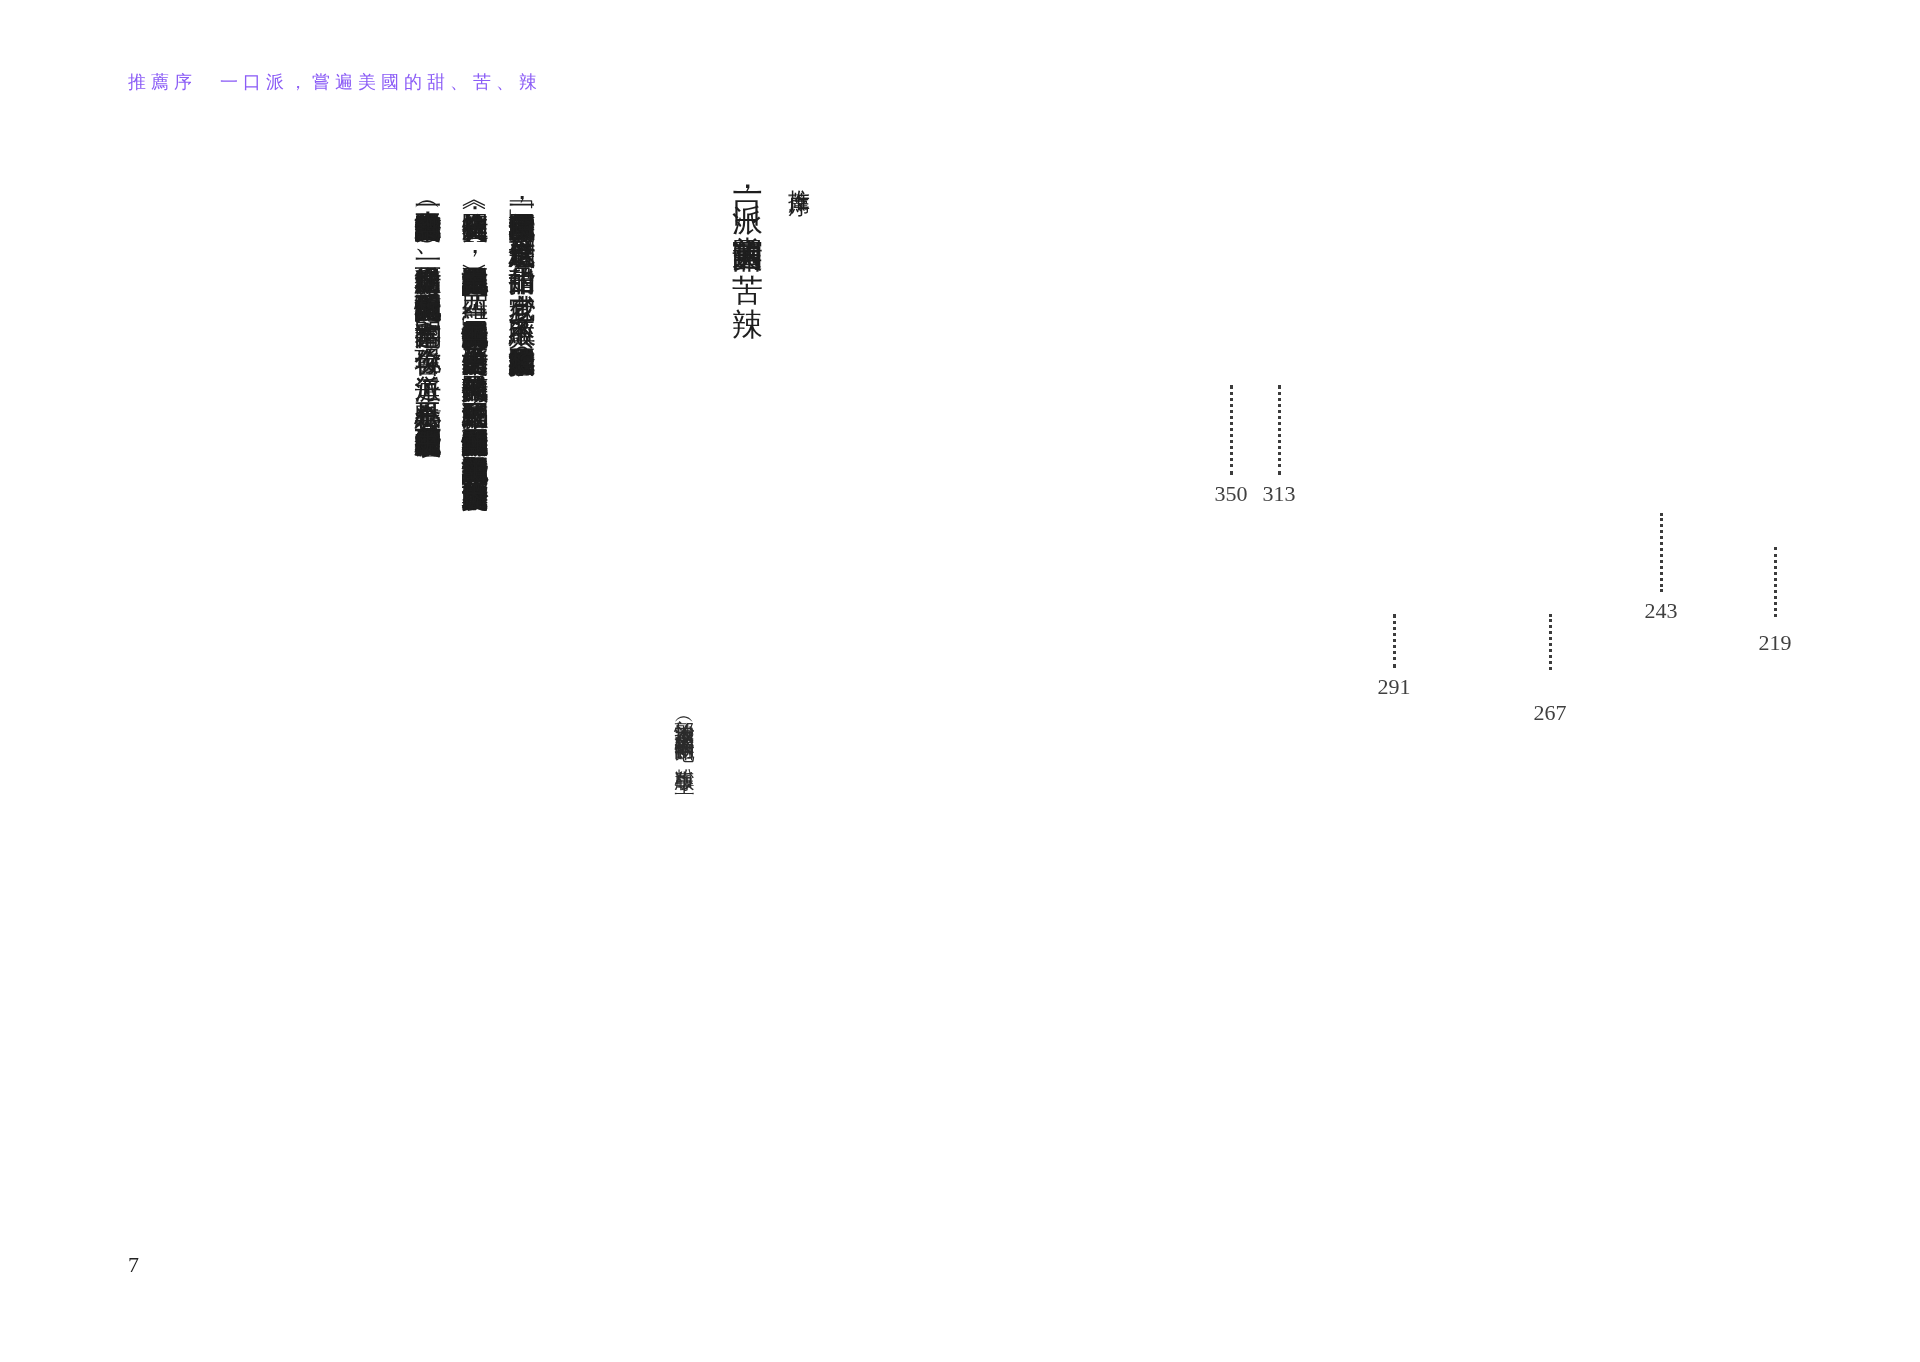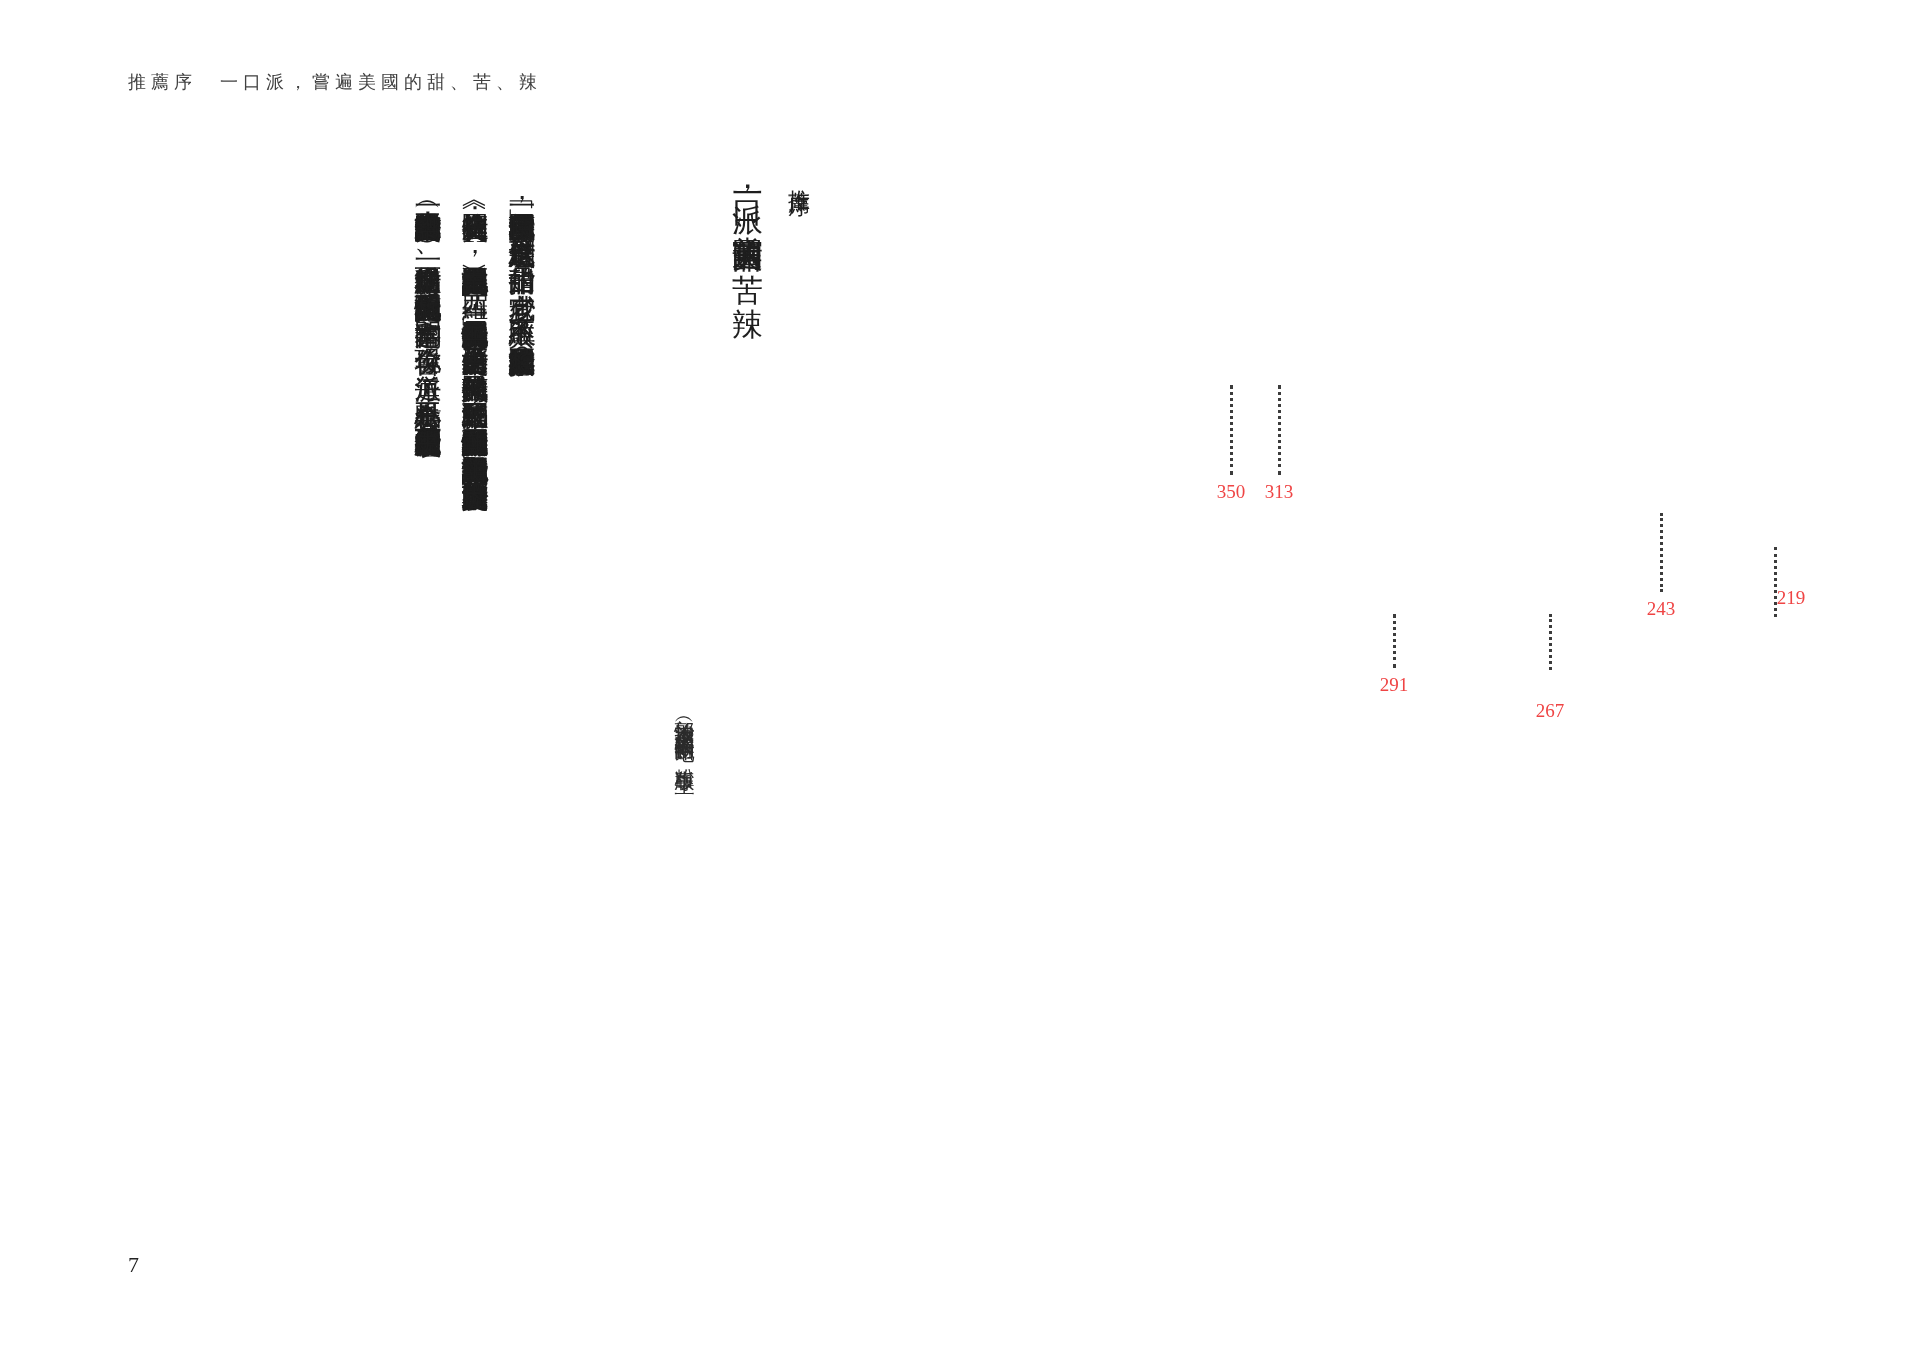--- a/index.html
+++ b/index.html
@@ -13,21 +13,21 @@
   }
   .v{
     writing-mode:vertical-rl;
     text-orientation:mixed;
     position:absolute;
     white-space:nowrap;
   }
   .hz{position:absolute;white-space:nowrap;}
   .running-header{
     left:128px;top:70px;
-    font-size:18px;letter-spacing:5px;color:#404040;
+    font-size:18px;letter-spacing:5px;color:#8b5cf6;
   }
   .page-number{
     left:128px;top:1252px;
     font-size:22px;color:#222;
   }
   .section-label{
     left:784px;top:172px;
     font-size:22px;letter-spacing:2px;
   }
   .main-title{
@@ -53,21 +53,21 @@
   .toc-label{font-size:23px;letter-spacing:1px;}
   .toc-title{font-size:32px;letter-spacing:1px;font-weight:500;}
   .toc-title-back{font-size:26px;letter-spacing:1px;font-weight:500;}
   .toc-sub{font-size:23px;letter-spacing:1.5px;color:#252525;}
   .toc-leader{
     position:absolute;width:0;
     border-left:3px dotted #3c3c3c;
   }
   .toc-num{
     position:absolute;width:44px;text-align:center;
-    font-size:19px;color:#ef4444;
+    font-size:22px;color:#404040;
   }
 </style>
 </head>
 <body>
 
 <div class="page">
 
   <div class="hz running-header">推薦序　一口派，嘗遍美國的甜、苦、辣</div>
 
   <div class="v section-label">推薦序</div>
@@ -79,21 +79,21 @@
   <div class="v preface-body">
       <p>當我們說「美國就像蘋果派一樣」時，這到底是什麼意思？是指甜甜的、老少咸宜、經典不敗？還是某種比起真實更接近神話的國族幻想？</p>
       <p>在《烤箱裡的美國史：<span class="tcy">11</span>道派品認識美國的歷史與文化》這本書中，羅西．安納斯托普羅用十一道各具代表性的「美國派」，烤出了一本前所未見的歷史書。從殖民時代的蘋果派，到民權運動的豆餡派，再到性別平權時代的鹹派與反叛精神滿點的砸派運動，讓我們重新認識那些看似溫柔甜美、實則深藏歷史與政治厚度的派皮下的世界。</p>
       <p>這不是一本告訴你怎麼烤出完美派餅的食譜書（雖然它真的有附食譜！），而是一場從甜點切進權力、記憶與文化角力現場的閱讀旅程。翻開這本書，你會發現，每一道派，不只是點心美食，更是一段被我們咬下肚卻可能從未細想的歷史。</p>
     </div>
 
   <div class="hz toc" id="toc-root">
       <div class="v toc-label" style="left: 1763px; top: 322px;"></div>
       <div class="v toc-title" style="left: 1758px; top: 438px;"></div>
       <div class="toc-leader" style="left: 1773.5px; top: 546.5px; height: 70.5px;"></div>
-      <div class="toc-num" style="left: 1753px; top: 587px; margin-left: 16px;">219</div>
+      <div class="toc-num" style="left: 1753px; top: 630px;">219</div>
       <div class="v toc-sub" style="left: 1719px; top: 438px;"></div>
       <div class="v toc-label" style="left: 1649px; top: 322px;"></div>
       <div class="v toc-title" style="left: 1644px; top: 438px;"></div>
       <div class="toc-leader" style="left: 1659.5px; top: 513px; height: 79px;"></div>
       <div class="toc-num" style="left: 1639px; top: 598px; font-family: Liberation Serif, serif;">243</div>
       <div class="v toc-sub" style="left: 1606px; top: 438px;"></div>
       <div class="v toc-label" style="left: 1538px; top: 322px;"></div>
       <div class="v toc-title" style="left: 1533px; top: 438px;"></div>
       <div class="toc-leader" style="left: 1548.5px; top: 613.5px; height: 56.5px;"></div>
       <div class="toc-num" style="left: 1528px; top: 700px;">267</div>

